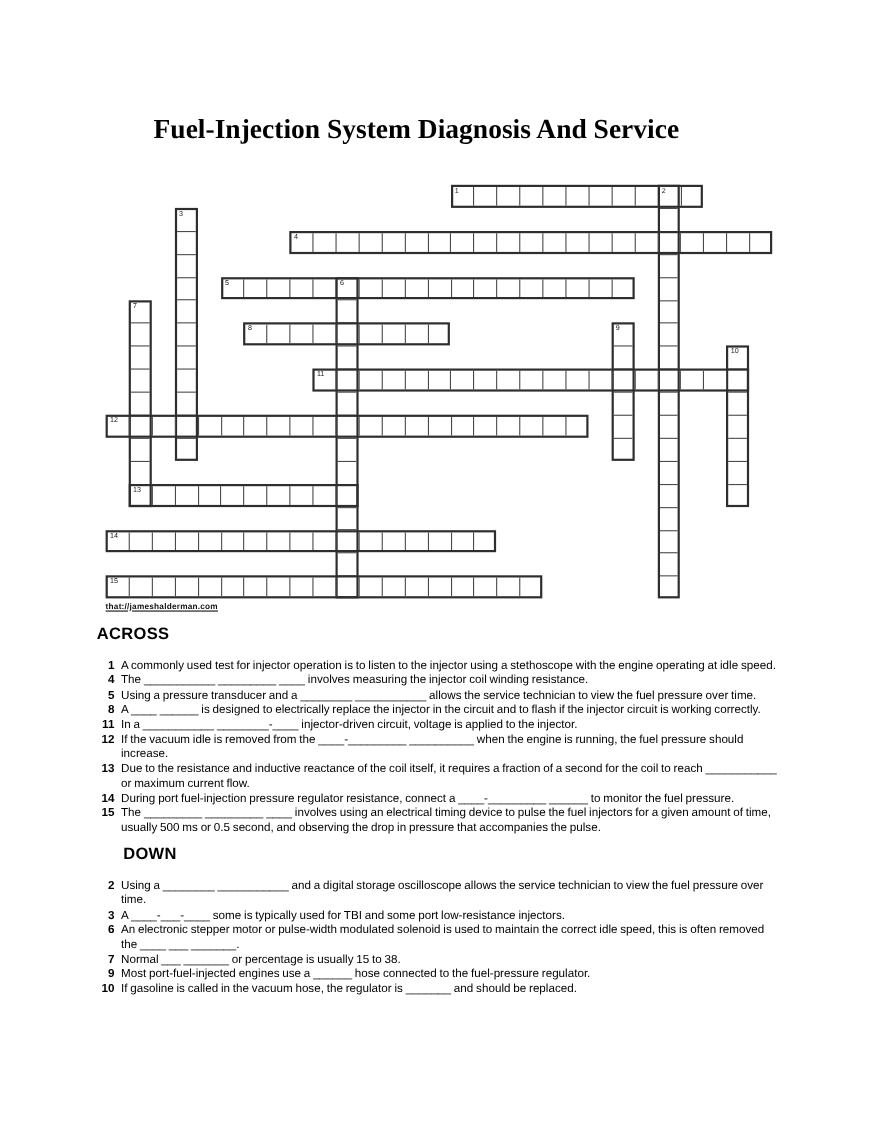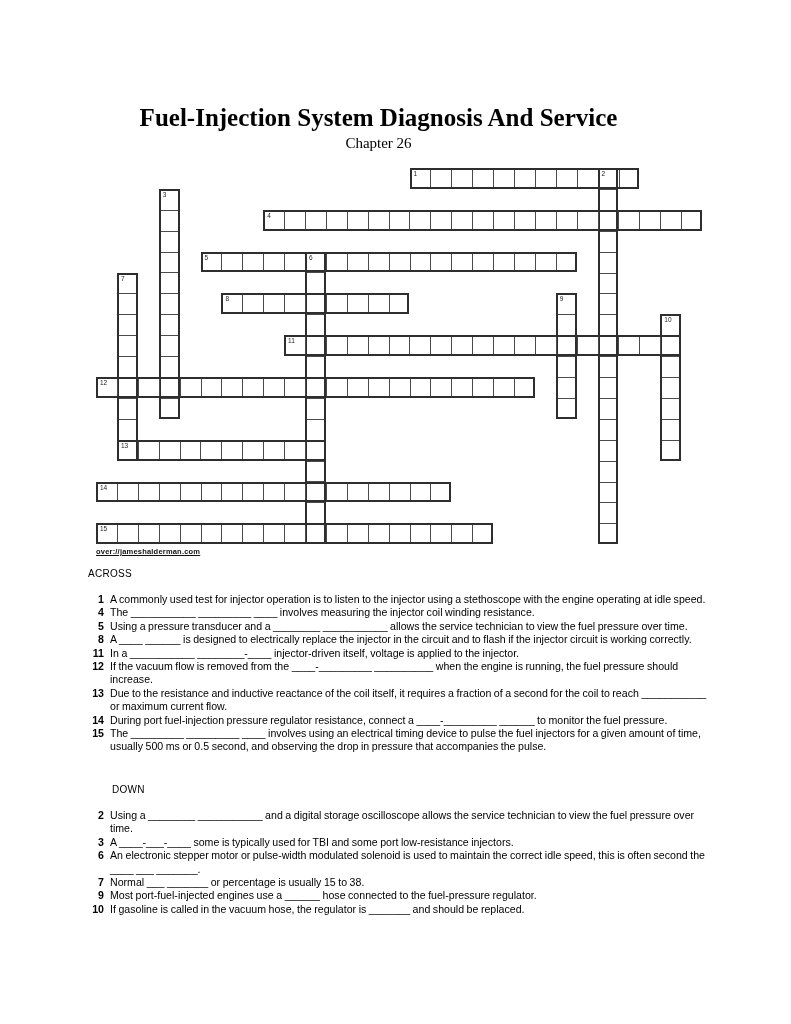--- a/index.html
+++ b/index.html
@@ -23,39 +23,38 @@
   .cellnum{
     position:absolute;top:0px;left:2px;font-size:6.5px;line-height:8px;
     color:#222;font-family:"Liberation Sans", sans-serif;
   }
   .source-url{
     position:absolute;left:96px;top:547px;font-size:7.5px;color:#111;
     text-decoration:underline;font-weight:bold;letter-spacing:0.2px;
   }
   #clues{position:absolute;left:88px;top:568px;width:620px;}
   .clue-header{
-    font-size:10px;font-weight:normal;margin:0 0 14px 0;letter-spacing:0.3px;
-  }
-  .clue-header.down-h{margin-top:30px;padding-left:24px;}
+    font-size:15px;font-weight:bold;margin:0 0 14px 0;letter-spacing:0.3px;
+  }
+  .clue-header.down-h{margin-top:8px;padding-left:24px;}
   .clue{display:flex;align-items:flex-start;}
   .cluenum{
     flex:0 0 16px;text-align:right;font-weight:bold;font-size:10.6px;
     line-height:13.4px;margin-right:6px;
   }
   .cluetext{
     flex:1;font-size:10.6px;line-height:13.4px;color:#000;
     word-spacing:-0.4px;
   }
 </style>
 </head>
 <body>
 
 <div class="header">
   <h1 class="title">Fuel-Injection System Diagnosis And Service</h1>
-  <div class="subtitle">Chapter 26</div>
 </div>
 
 <div id="grid">
     <div class="word" style="border-color: rgb(46, 46, 46); left: 409.5px; top: 168px; width: 229.9px; height: 20.9px;">
       <div class="cell" style="width: 20.9px; height: 16.9px; left: 18.9px; top: 0px; border-left: 1px solid rgb(74, 74, 74);"></div>
       <div class="cell" style="width: 20.9px; height: 16.9px; left: 39.8px; top: 0px; border-left: 1px solid rgb(74, 74, 74);"></div>
       <div class="cell" style="width: 20.9px; height: 16.9px; left: 60.7px; top: 0px; border-left: 1px solid rgb(74, 74, 74);"></div>
       <div class="cell" style="width: 20.9px; height: 16.9px; left: 81.6px; top: 0px; border-left: 1px solid rgb(74, 74, 74);"></div>
       <div class="cell" style="width: 20.9px; height: 16.9px; left: 102.5px; top: 0px; border-left: 1px solid rgb(74, 74, 74);"></div>
       <div class="cell" style="width: 20.9px; height: 16.9px; left: 123.4px; top: 0px; border-left: 1px solid rgb(74, 74, 74);"></div>
@@ -287,21 +286,21 @@
       <div class="cell" style="width: 20.9px; height: 16.9px; left: 269.7px; top: 0px; border-left: 1px solid rgb(74, 74, 74);"></div>
       <div class="cell" style="width: 20.9px; height: 16.9px; left: 290.6px; top: 0px; border-left: 1px solid rgb(74, 74, 74);"></div>
       <div class="cell" style="width: 20.9px; height: 16.9px; left: 311.5px; top: 0px; border-left: 1px solid rgb(74, 74, 74);"></div>
       <div class="cell" style="width: 20.9px; height: 16.9px; left: 332.4px; top: 0px; border-left: 1px solid rgb(74, 74, 74);"></div>
       <div class="cell" style="width: 20.9px; height: 16.9px; left: 353.3px; top: 0px; border-left: 1px solid rgb(74, 74, 74);"></div>
       <div class="cell" style="width: 20.9px; height: 16.9px; left: 374.2px; top: 0px; border-left: 1px solid rgb(74, 74, 74);"></div>
       <span class="cellnum">15</span>
     </div>
   </div>
 
-<div class="source-url">over://jameshalderman.com</div>
+<div class="source-url">that://jameshalderman.com</div>
 
 <div id="clues">
   <div class="clue-header">ACROSS</div>
   <div id="across-clues">
       <div class="clue">
         <span class="cluenum">1</span>
         <span class="cluetext">A commonly used test for injector operation is to listen to the injector using a stethoscope with the engine operating at idle speed.</span>
       </div>
       <div class="clue">
         <span class="cluenum">4</span>
@@ -310,25 +309,25 @@
       <div class="clue">
         <span class="cluenum">5</span>
         <span class="cluetext">Using a pressure transducer and a ________ ___________ allows the service technician to view the fuel pressure over time.</span>
       </div>
       <div class="clue">
         <span class="cluenum">8</span>
         <span class="cluetext">A ____ ______ is designed to electrically replace the injector in the circuit and to flash if the injector circuit is working correctly.</span>
       </div>
       <div class="clue">
         <span class="cluenum">11</span>
-        <span class="cluetext">In a ___________ ________-____ injector-driven itself, voltage is applied to the injector.</span>
+        <span class="cluetext">In a ___________ ________-____ injector-driven circuit, voltage is applied to the injector.</span>
       </div>
       <div class="clue">
         <span class="cluenum">12</span>
-        <span class="cluetext">If the vacuum flow is removed from the ____-_________ __________ when the engine is running, the fuel pressure should increase.</span>
+        <span class="cluetext">If the vacuum idle is removed from the ____-_________ __________ when the engine is running, the fuel pressure should increase.</span>
       </div>
       <div class="clue">
         <span class="cluenum">13</span>
         <span class="cluetext">Due to the resistance and inductive reactance of the coil itself, it requires a fraction of a second for the coil to reach ___________ or maximum current flow.</span>
       </div>
       <div class="clue">
         <span class="cluenum">14</span>
         <span class="cluetext">During port fuel-injection pressure regulator resistance, connect a ____-_________ ______ to monitor the fuel pressure.</span>
       </div>
       <div class="clue">
@@ -341,21 +340,21 @@
       <div class="clue">
         <span class="cluenum">2</span>
         <span class="cluetext">Using a ________ ___________ and a digital storage oscilloscope allows the service technician to view the fuel pressure over time.</span>
       </div>
       <div class="clue">
         <span class="cluenum">3</span>
         <span class="cluetext">A ____-___-____ some is typically used for TBI and some port low-resistance injectors.</span>
       </div>
       <div class="clue">
         <span class="cluenum">6</span>
-        <span class="cluetext">An electronic stepper motor or pulse-width modulated solenoid is used to maintain the correct idle speed, this is often second the ____ ___ _______.</span>
+        <span class="cluetext">An electronic stepper motor or pulse-width modulated solenoid is used to maintain the correct idle speed, this is often removed the ____ ___ _______.</span>
       </div>
       <div class="clue">
         <span class="cluenum">7</span>
         <span class="cluetext">Normal ___ _______ or percentage is usually 15 to 38.</span>
       </div>
       <div class="clue">
         <span class="cluenum">9</span>
         <span class="cluetext">Most port-fuel-injected engines use a ______ hose connected to the fuel-pressure regulator.</span>
       </div>
       <div class="clue">

